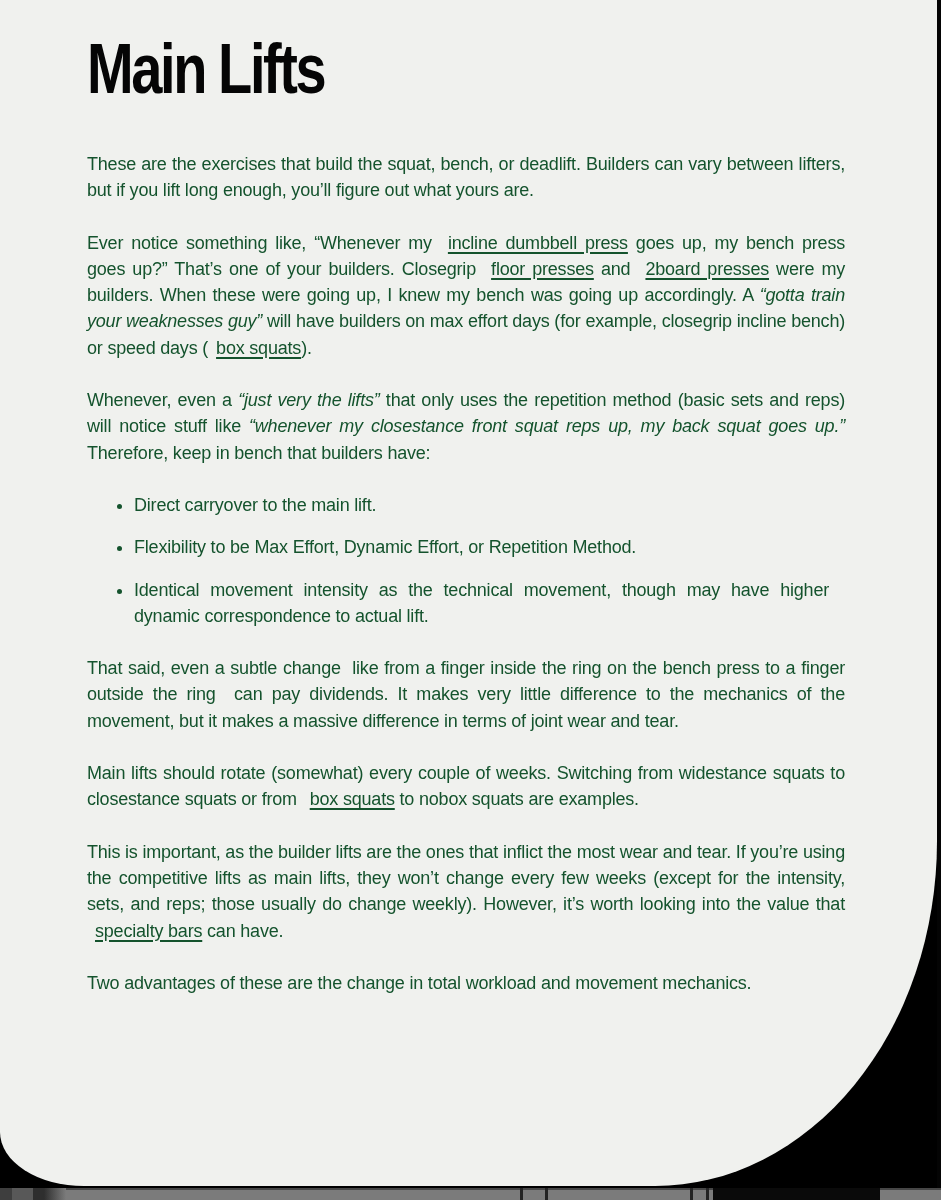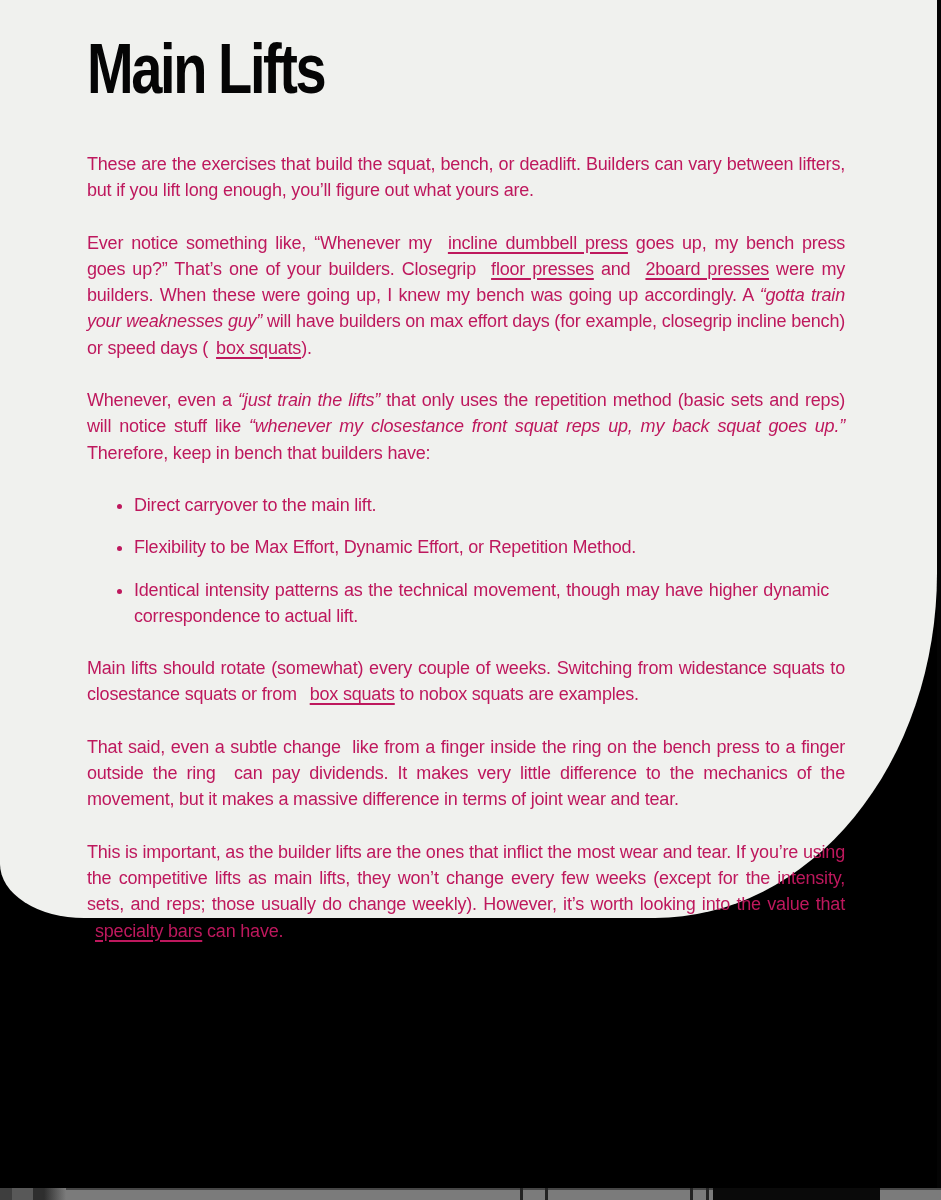--- a/index.html
+++ b/index.html
@@ -3,39 +3,39 @@
 <meta charset="utf-8">
 <style>
   html,body{margin:0;padding:0;}
   body{
     width:941px;height:1200px;position:relative;overflow:hidden;
     background:#000;
     font-family:"Liberation Sans","DejaVu Sans",sans-serif;
   }
   
   .sheet{
-    position:absolute;left:0;top:0;width:937px;height:918px;
+    position:absolute;left:0;top:0;width:937px;height:1186px;
     background:#f0f1ee;
     border-radius:0 0 282px 84px / 0 0 345px 54px;
     text-decoration:underline;
   }
   .edge-bar{
     position:absolute;right:0;top:0;width:4px;height:1188px;background:#040404;
   }
   .content{
     position:absolute;left:87px;top:0;width:758px;
   }
   h1.title{
     margin:0 0 49px 0;padding-top:36px;line-height:66px;
     font-size:70px;font-weight:700;color:#050505;
     letter-spacing:-3px;white-space:nowrap;
     transform:scaleX(0.8);transform-origin:0 100%;
   }
   p.para, li{
-    font-size:18px;line-height:26.3px;color:#be185d;
+    font-size:18px;line-height:26.3px;color:#14532d;
     text-align:justify;letter-spacing:-0.2px;
     margin:0 0 26px 0;
   }
   ul.bullets{margin:0 0 26px 0;padding:0 0 0 31px;}
   ul.bullets li{margin:16px;}
   .run-u{text-decoration:underline;text-decoration-thickness:1.5px;text-underline-offset:3px;margin-left:8px;}
   .run-i{font-style:italic;}
   
   .strip{
     position:absolute;left:0;top:1188px;width:941px;height:12px;
@@ -56,31 +56,32 @@
 </style>
 </head>
 <body>
 
 <div class="sheet">
   <div class="content">
     <h1 class="title">Main Lifts</h1>
 
     <p class="para"><span>These are the exercises that build the squat, bench, or deadlift. Builders can vary between lifters, but if you lift long enough, you’ll figure out what yours are.</span></p>
     <p class="para"><span>Ever notice something like, “Whenever my </span><span class="run-u">incline dumbbell press</span><span> goes up, my bench press goes up?” That’s one of your builders. Closegrip </span><span class="run-u">floor presses</span><span> and </span><span class="run-u">2board presses</span><span> were my builders. When these were going up, I knew my bench was going up accordingly. A </span><span class="run-i">“gotta train your weaknesses guy”</span><span> will have builders on max effort days (for example, closegrip incline bench) or speed days (</span><span class="run-u">box squats</span><span>).</span></p>
-    <p class="para"><span>Whenever, even a </span><span class="run-i">“just train the lifts”</span><span> that only uses the repetition method (basic sets and reps) will notice stuff like </span><span class="run-i">“whenever my closestance front squat reps up, my back squat goes up.”</span><span> Therefore, keep in bench that builders have:</span></p>
+    <p class="para"><span>Whenever, even a </span><span class="run-i">“just very the lifts”</span><span> that only uses the repetition method (basic sets and reps) will notice stuff like </span><span class="run-i">“whenever my closestance front squat reps up, my back squat goes up.”</span><span> Therefore, keep in bench that builders have:</span></p>
 
     <ul class="bullets">
       <li><span>Direct carryover to the main lift.</span></li>
       <li><span>Flexibility to be Max Effort, Dynamic Effort, or Repetition Method.</span></li>
-      <li><span>Identical intensity patterns as the technical movement, though may have higher dynamic correspondence to actual lift.</span></li>
+      <li><span>Identical movement intensity as the technical movement, though may have higher dynamic correspondence to actual lift.</span></li>
     </ul>
 
+    <p class="para"><span>That said, even a subtle change&nbsp; like from a finger inside the ring on the bench press to a finger outside the ring&nbsp; can pay dividends. It makes very little difference to the mechanics of the movement, but it makes a massive difference in terms of joint wear and tear.</span></p>
     <p class="para"><span>Main lifts should rotate (somewhat) every couple of weeks. Switching from widestance squats to closestance squats or from </span><span class="run-u">box squats</span><span> to nobox squats are examples.</span></p>
-    <p class="para"><span>That said, even a subtle change&nbsp; like from a finger inside the ring on the bench press to a finger outside the ring&nbsp; can pay dividends. It makes very little difference to the mechanics of the movement, but it makes a massive difference in terms of joint wear and tear.</span></p>
     <p class="para"><span>This is important, as the builder lifts are the ones that inflict the most wear and tear. If you’re using the competitive lifts as main lifts, they won’t change every few weeks (except for the intensity, sets, and reps; those usually do change weekly). However, it’s worth looking into the value that </span><span class="run-u">specialty bars</span><span> can have.</span></p>
+    <p class="para"><span>Two advantages of these are the change in total workload and movement mechanics.</span></p>
   </div>
 </div>
 
 <div class="edge-bar"></div>
 
 <div class="strip">
   <div class="strip-topline"></div>
   <div class="seg seg-a"></div>
   <div class="seg seg-b"></div>
   <div class="seg seg-c"></div>

